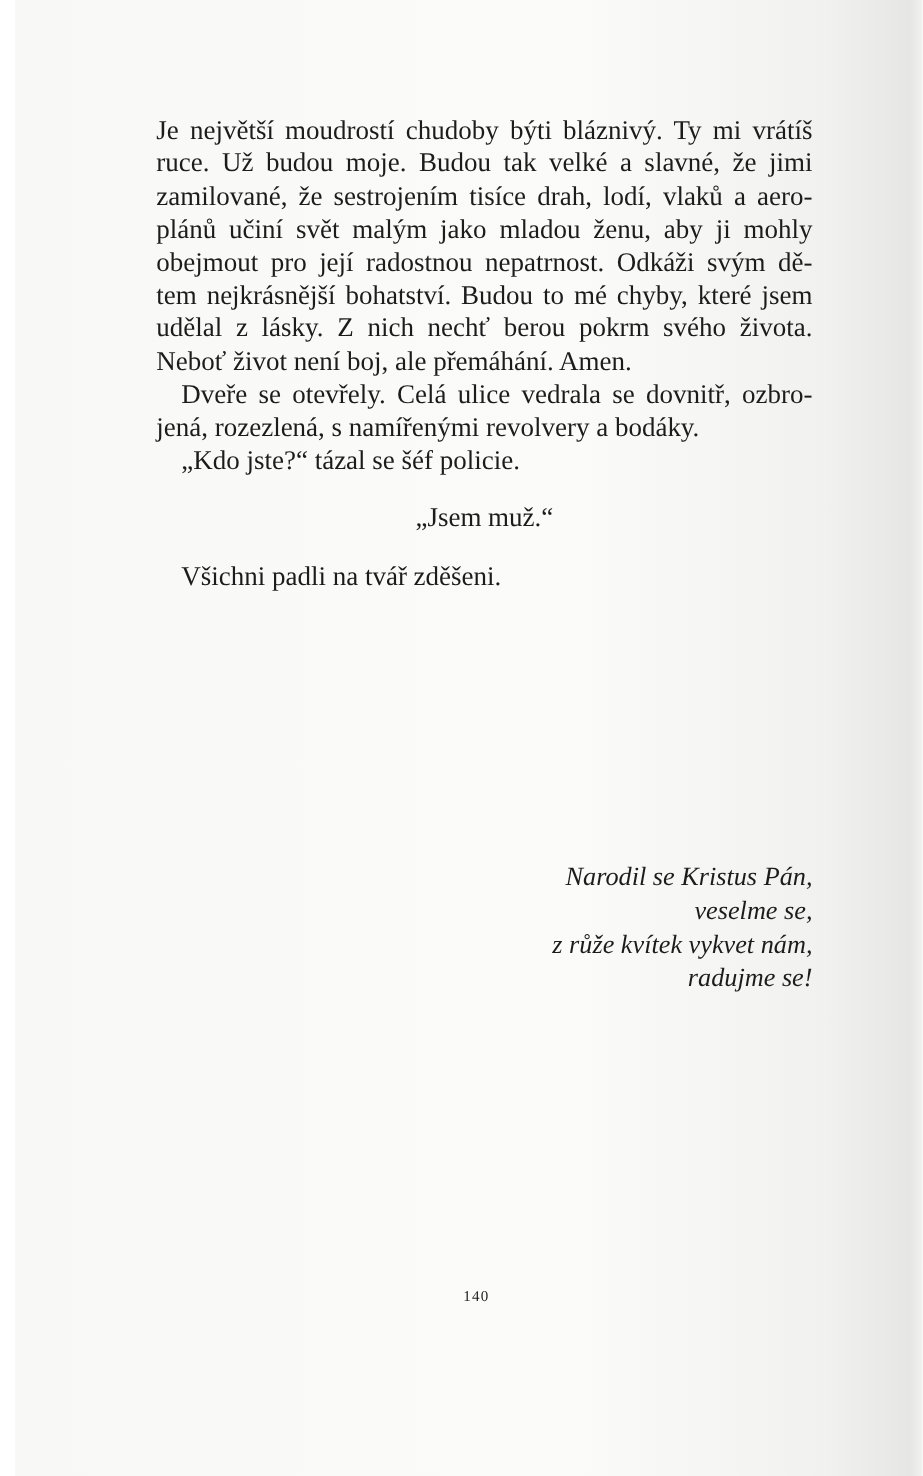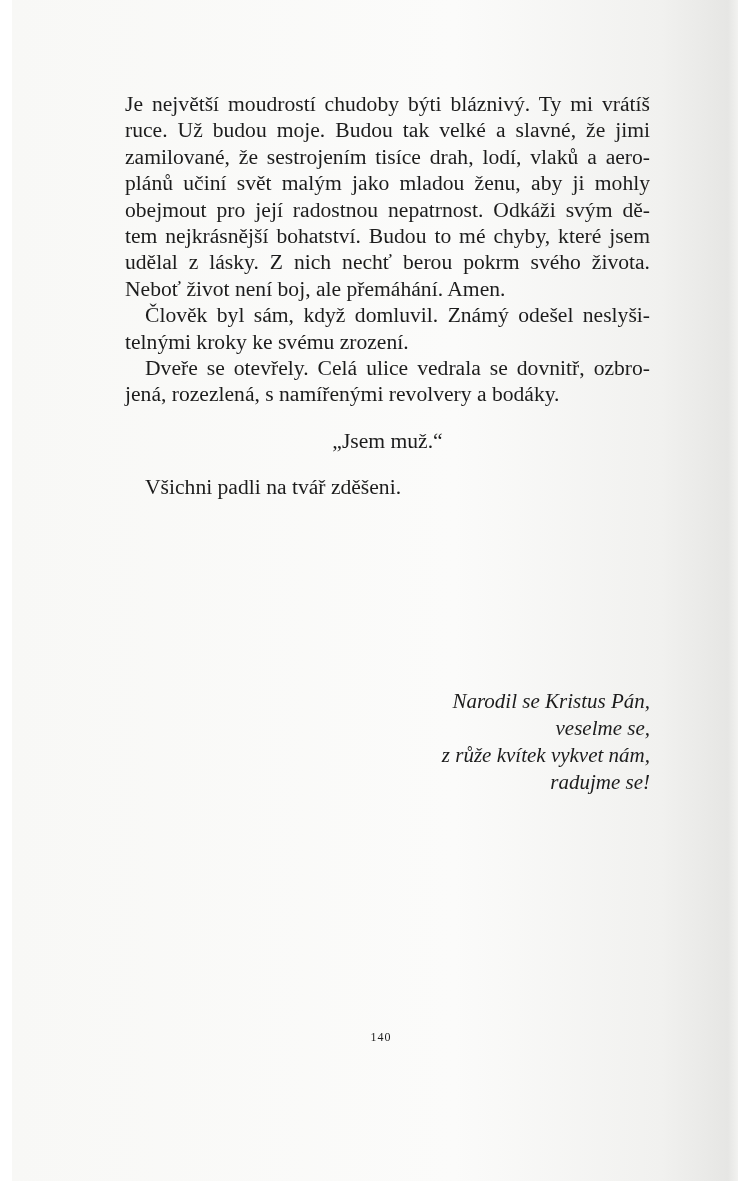--- a/index.html
+++ b/index.html
@@ -50,26 +50,25 @@
       <span class="line">Je největší moudrostí chudoby býti bláznivý. Ty mi vrátíš</span>
       <span class="line">ruce. Už budou moje. Budou tak velké a slavné, že jimi</span>
       <span class="line">zamilované, že sestrojením tisíce drah, lodí, vlaků a aero-</span>
       <span class="line">plánů učiní svět malým jako mladou ženu, aby ji mohly</span>
       <span class="line">obejmout pro její radostnou nepatrnost. Odkáži svým dě-</span>
       <span class="line">tem nejkrásnější bohatství. Budou to mé chyby, které jsem</span>
       <span class="line">udělal z lásky. Z nich nechť berou pokrm svého života.</span>
       <span class="line last">Neboť život není boj, ale přemáhání. Amen.</span>
     </p>
     <p>
-      <span class="line indent">Člověk byl sám, když domluvil. Známý odešel neslyši-</span>
-      <span class="line last">telnými kroky ke svému zrození.</span>
+      <span class="line indent">Dveře se otevřely. Celá ulice vedrala se dovnitř, ozbro-</span>
+      <span class="line last">jená, rozezlená, s namířenými revolvery a bodáky.</span>
     </p>
     <p>
-      <span class="line indent">Dveře se otevřely. Celá ulice vedrala se dovnitř, ozbro-</span>
-      <span class="line last">jená, rozezlená, s namířenými revolvery a bodáky.</span>
+      <span class="line indent last">„Kdo jste?“ tázal se šéf policie.</span>
     </p>
     <div class="gap"></div>
     <p>
       <span class="line center">„Jsem muž.“</span>
     </p>
     <div class="gap"></div>
     <p>
       <span class="line indent last">Všichni padli na tvář zděšeni.</span>
     </p>
   </div>

